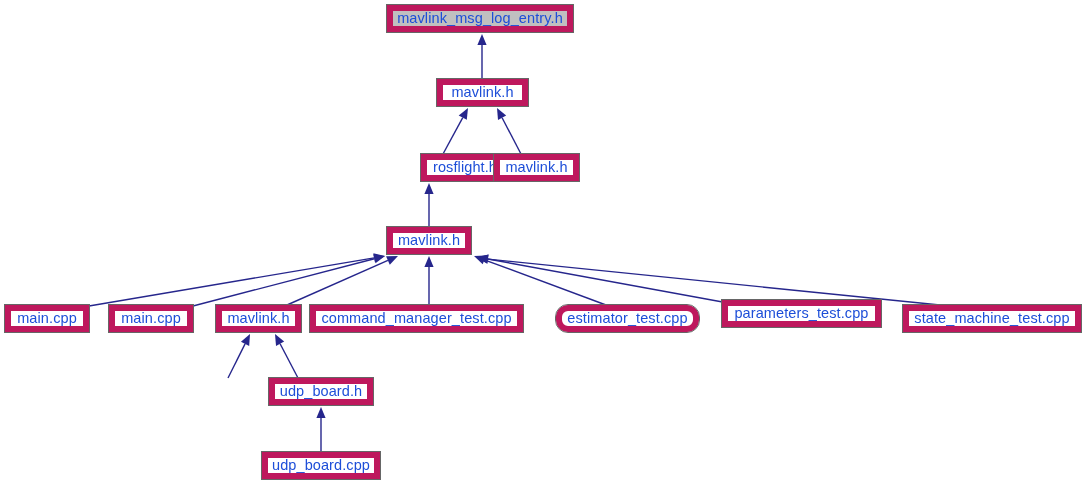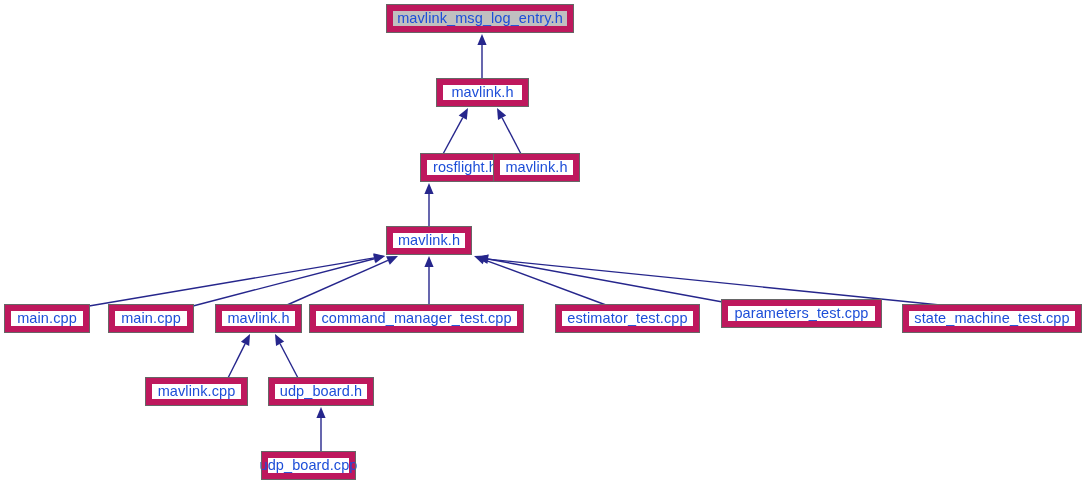--- a/index.html
+++ b/index.html
@@ -127,31 +127,28 @@
     </div>
     <div class="gnode" style="left: 109px; top: 305px; width: 84px; height: 27px;">
       <span>main.cpp</span>
     </div>
     <div class="gnode" style="left: 216px; top: 305px; width: 85px; height: 27px;">
       <span>mavlink.h</span>
     </div>
     <div class="gnode" style="left: 310px; top: 305px; width: 213px; height: 27px;">
       <span>command_manager_test.cpp</span>
     </div>
-    <div class="gnode" style="left: 556px; top: 305px; width: 143px; height: 27px;">
+    <div class="gnode" style="left: 556px; top: 305px; width: 143px; height: 27px; border-radius: 12px;">
       <span>estimator_test.cpp</span>
     </div>
     <div class="gnode" style="left: 722px; top: 300px; width: 159px; height: 27px;">
       <span>parameters_test.cpp</span>
     </div>
     <div class="gnode" style="left: 903px; top: 305px; width: 178px; height: 27px; align-items: flex-end;">
       <span>state_machine_test.cpp</span>
     </div>
-    <div class="gnode" style="left: 146px; top: 378px; width: 101px; height: 27px;">
-      <span>mavlink.cpp</span>
-    </div>
     <div class="gnode" style="left: 269px; top: 378px; width: 104px; height: 27px;">
       <span>udp_board.h</span>
     </div>
-    <div class="gnode" style="left: 262px; top: 452px; width: 93px; height: 27px;">
+    <div class="gnode" style="left: 262px; top: 452px; width: 118px; height: 27px;">
       <span>udp_board.cpp</span>
     </div>
   </div>
 
 </body></html>

